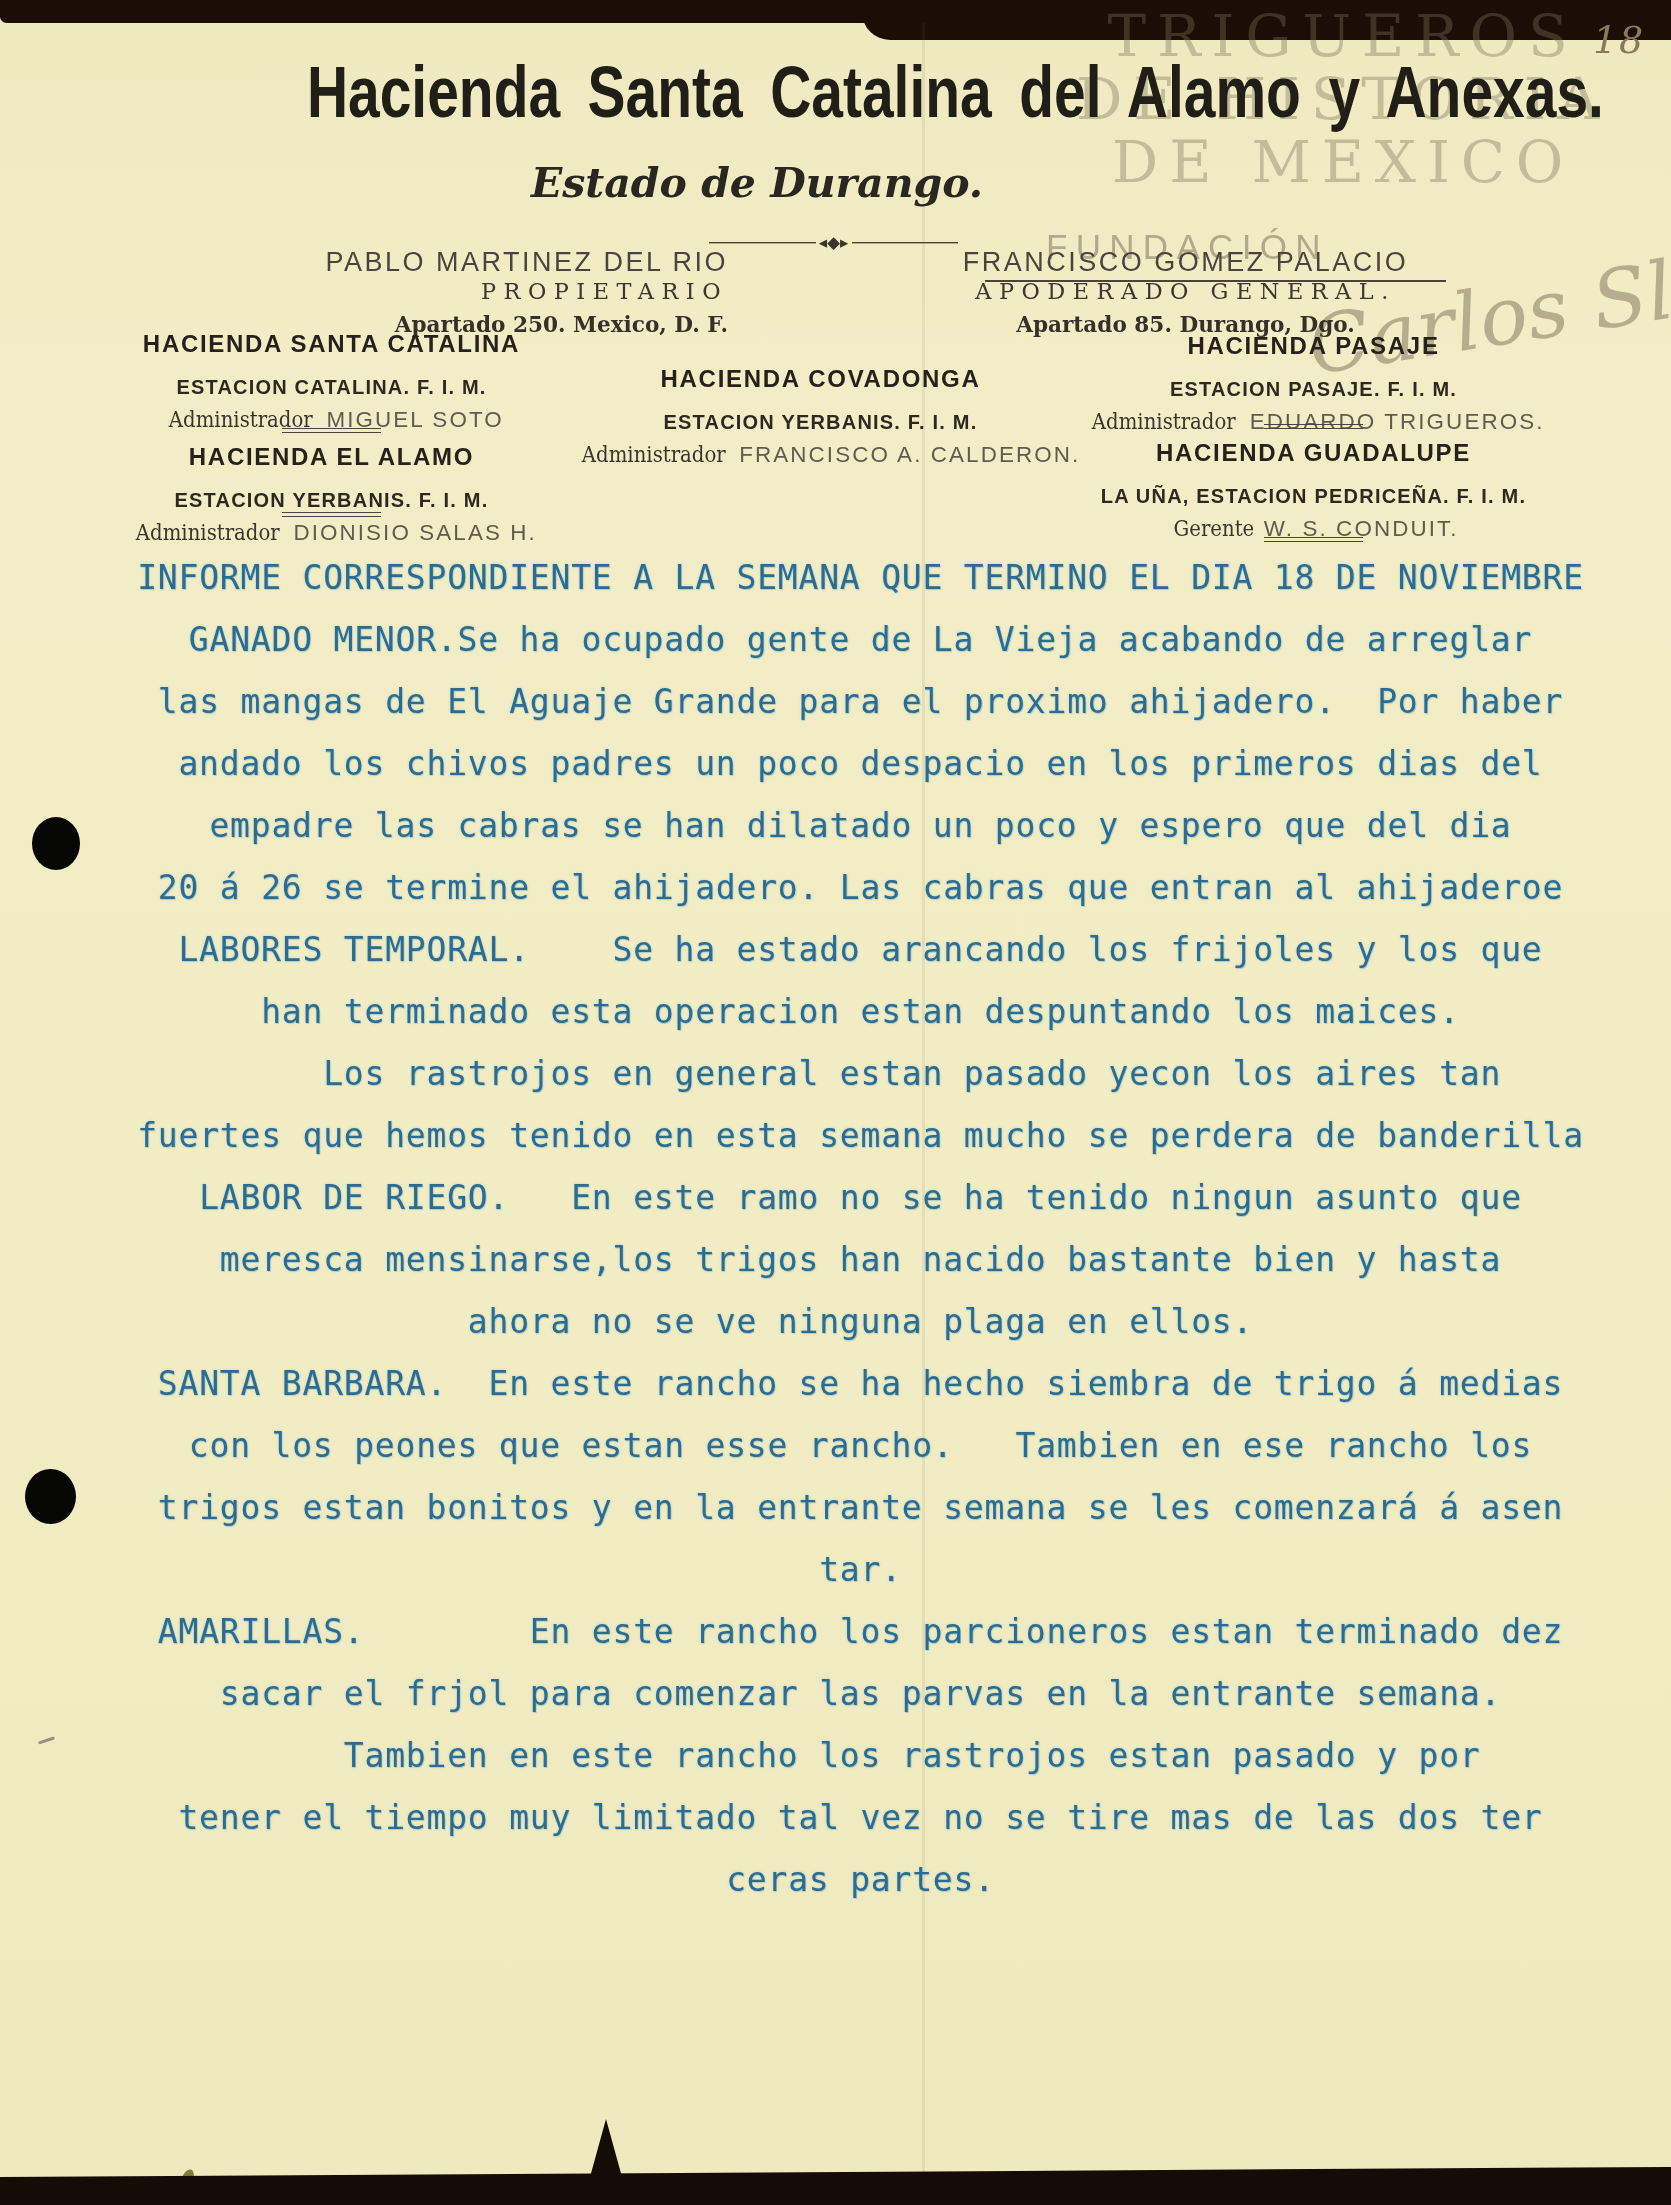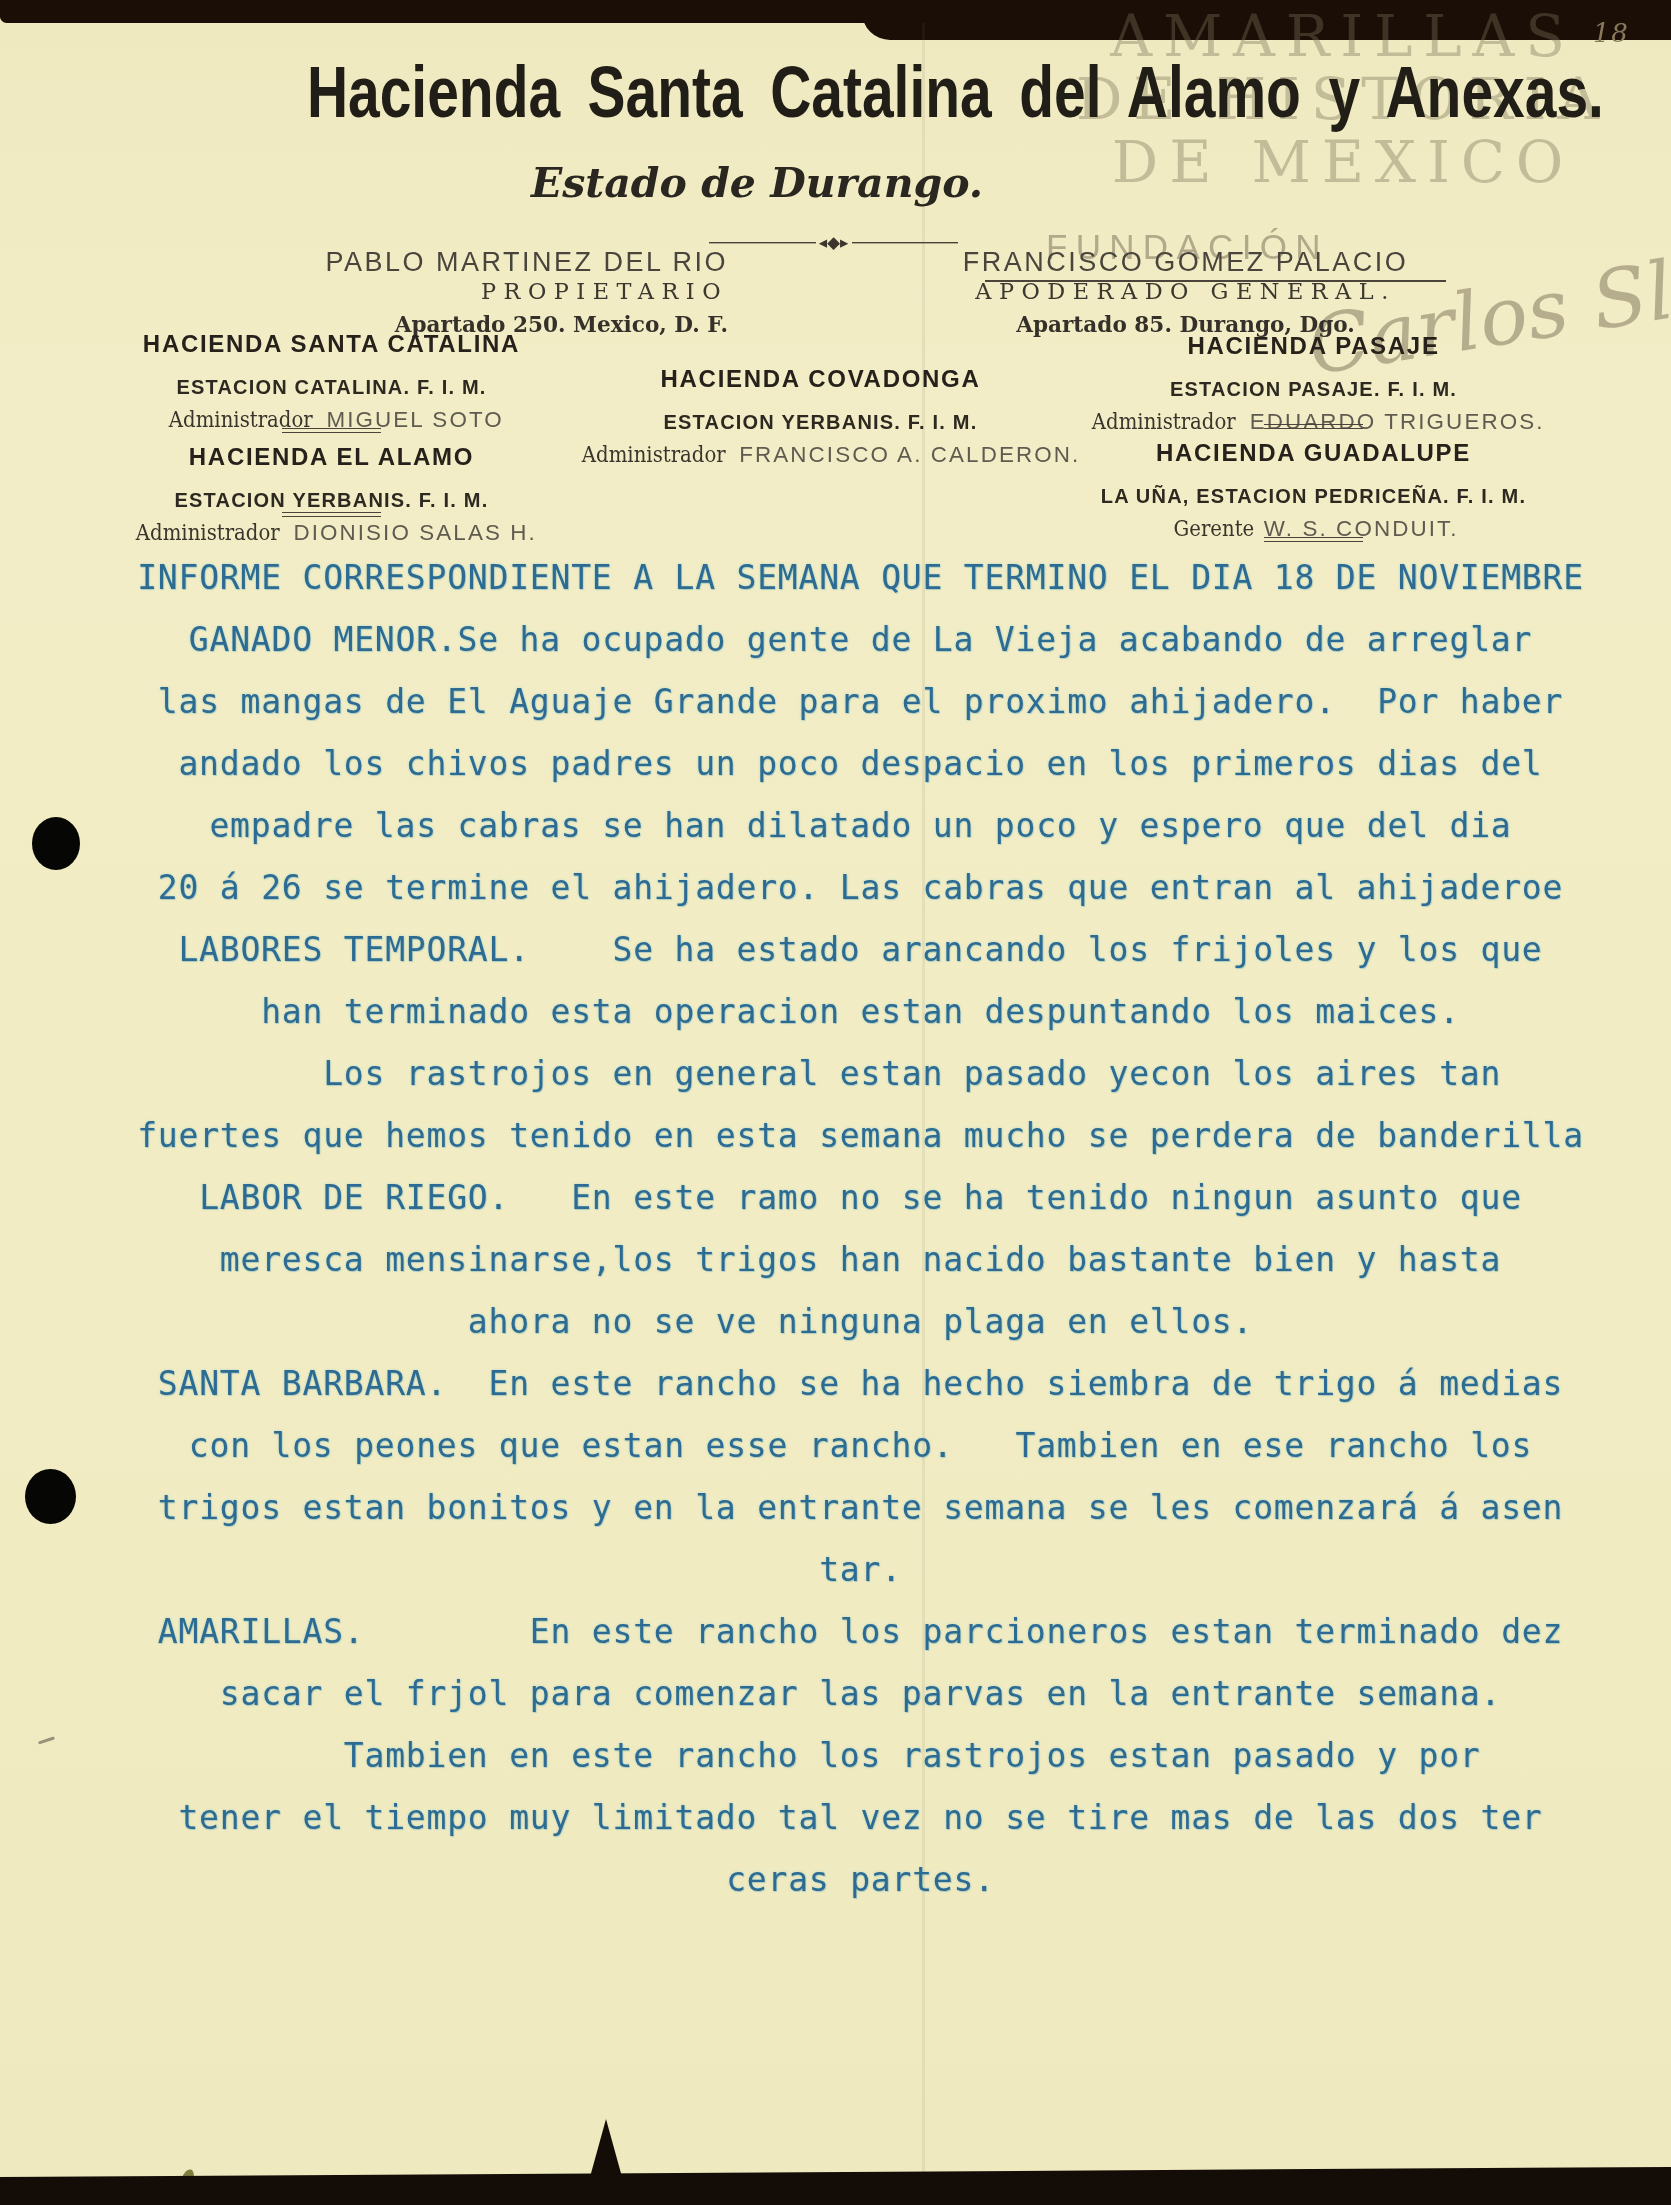--- a/index.html
+++ b/index.html
@@ -20,21 +20,21 @@
   .hole2{left:25px;top:1469px;width:51px;height:55px;}
   
   .speck1{left:181px;top:2169px;width:12.4px;height:25px;background:#6d6b28;border-radius:50%;transform:rotate(18deg);opacity:.85;}
   .speck2{left:610px;top:2185px;width:8.3px;height:13.3px;background:#77722e;border-radius:50%;opacity:.8;}
   
   .wm-block{left:1024px;top:5px;width:638px;text-align:center;color:rgba(122,112,86,0.38);
     font-family:"DejaVu Serif",serif;font-size:58px;letter-spacing:10.8px;line-height:63px;}
   .wm-fundacion{left:1046px;top:227px;color:rgba(120,110,84,0.52);font-size:35px;letter-spacing:8.3px;font-weight:400;}
   .wm-signature{left:1306px;top:264px;color:rgba(116,105,80,0.48);font-family:"DejaVu Serif",serif;
     font-style:italic;font-size:80px;transform:rotate(-9deg);white-space:nowrap;}
-  .page-number{left:1593px;top:18px;color:#8a7a5c;font-family:"DejaVu Serif",serif;font-size:26px;
+  .page-number{left:1593px;top:18px;color:#8a7a5c;font-family:"DejaVu Serif",serif;font-size:38px;
     font-style:italic;letter-spacing:1.7px;}
   
   .lh-title{left:124px;top:50px;width:1517px;text-align:center;color:#211e17;}
   .lh-title span{display:inline-block;font-weight:700;font-size:73px;word-spacing:15px;
     transform:scaleX(0.78);transform-origin:50% 50%;white-space:nowrap;}
   .lh-subtitle{left:531px;top:159px;width:613px;text-align:left;color:#2a2620;
     font-family:"DejaVu Serif",serif;font-weight:700;font-style:italic;font-size:41px;}
   .ornament{left:709px;top:239px;width:249px;display:flex;align-items:center;color:#3e3930;}
   .ornament .line{flex:1;height:1.7px;background:#47413660;border-top:0.8px solid #47413a;}
   .ornament .gem{font-size:16.6px;line-height:8.3px;margin:0 3.3px;color:#3b352c;}
@@ -61,21 +61,21 @@
 </head>
 <body>
 
 <div class="canvas">
 
   <div class="abs edge-top"></div>
   <div class="abs edge-top-right"></div>
   <div class="abs fold-line"></div>
 
   <div class="abs wm-block">
-    <div>AMARILLAS</div>
+    <div>TRIGUEROS</div>
     <div>DE HISTORIA</div>
     <div>DE MEXICO</div>
   </div>
   <div class="abs wm-fundacion">FUNDACIÓN</div>
   <div class="abs wm-signature">Carlos Slim</div>
   <div class="abs page-number">18</div>
 
   <div class="abs lh-title">
     <span>Hacienda Santa Catalina del Alamo y Anexas.</span>
   </div>

